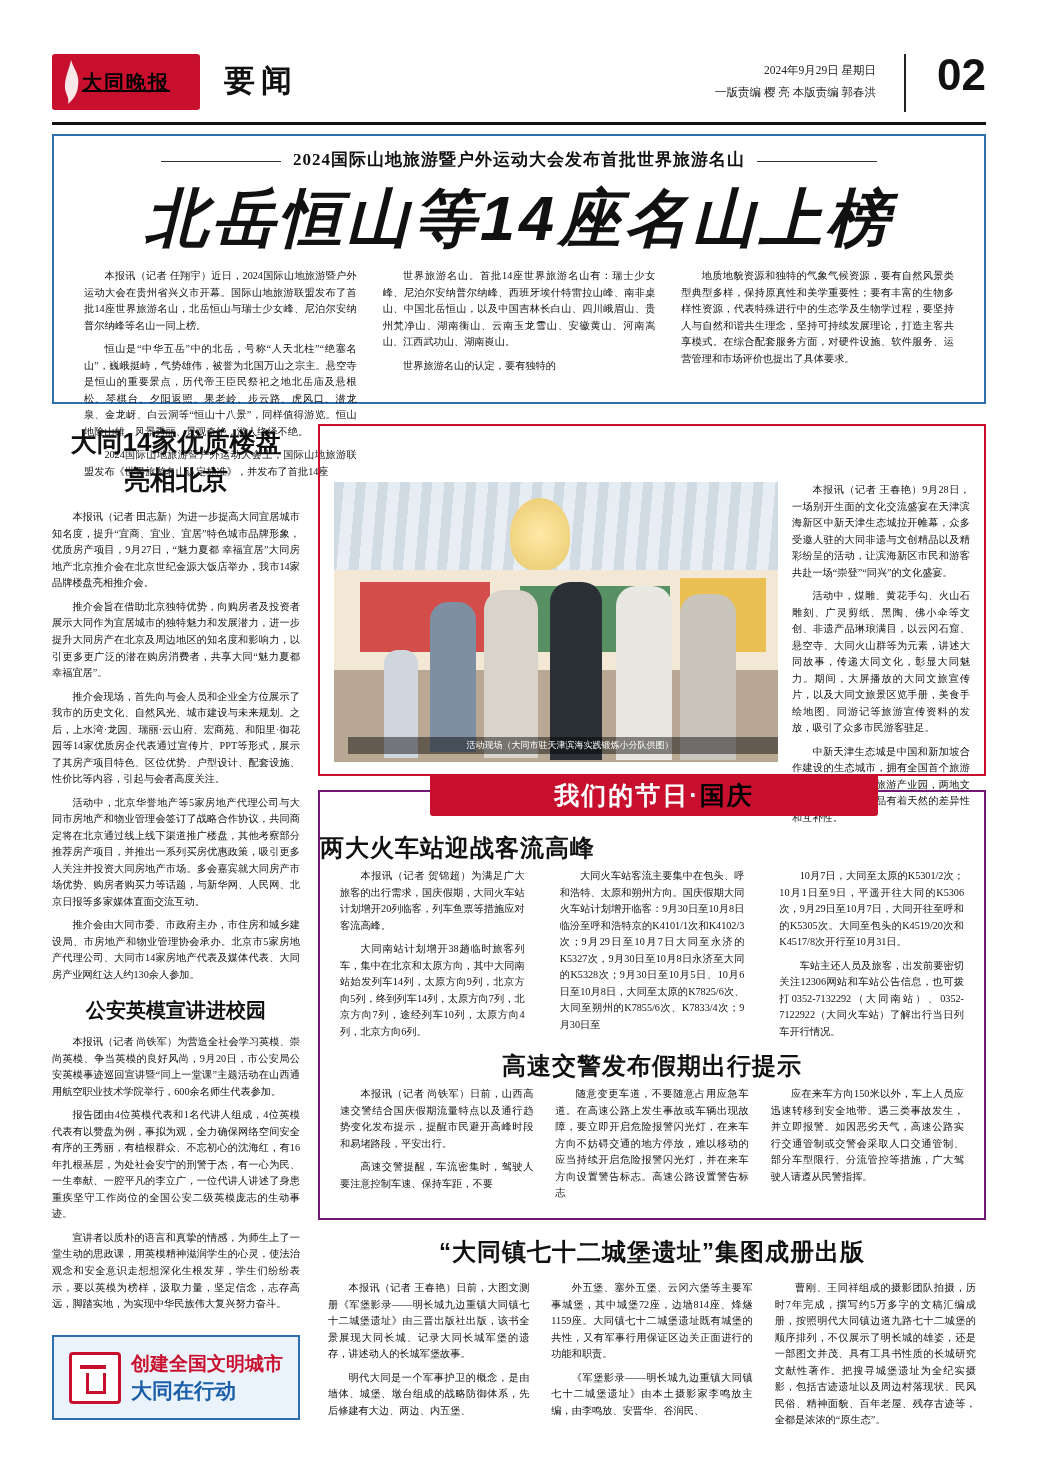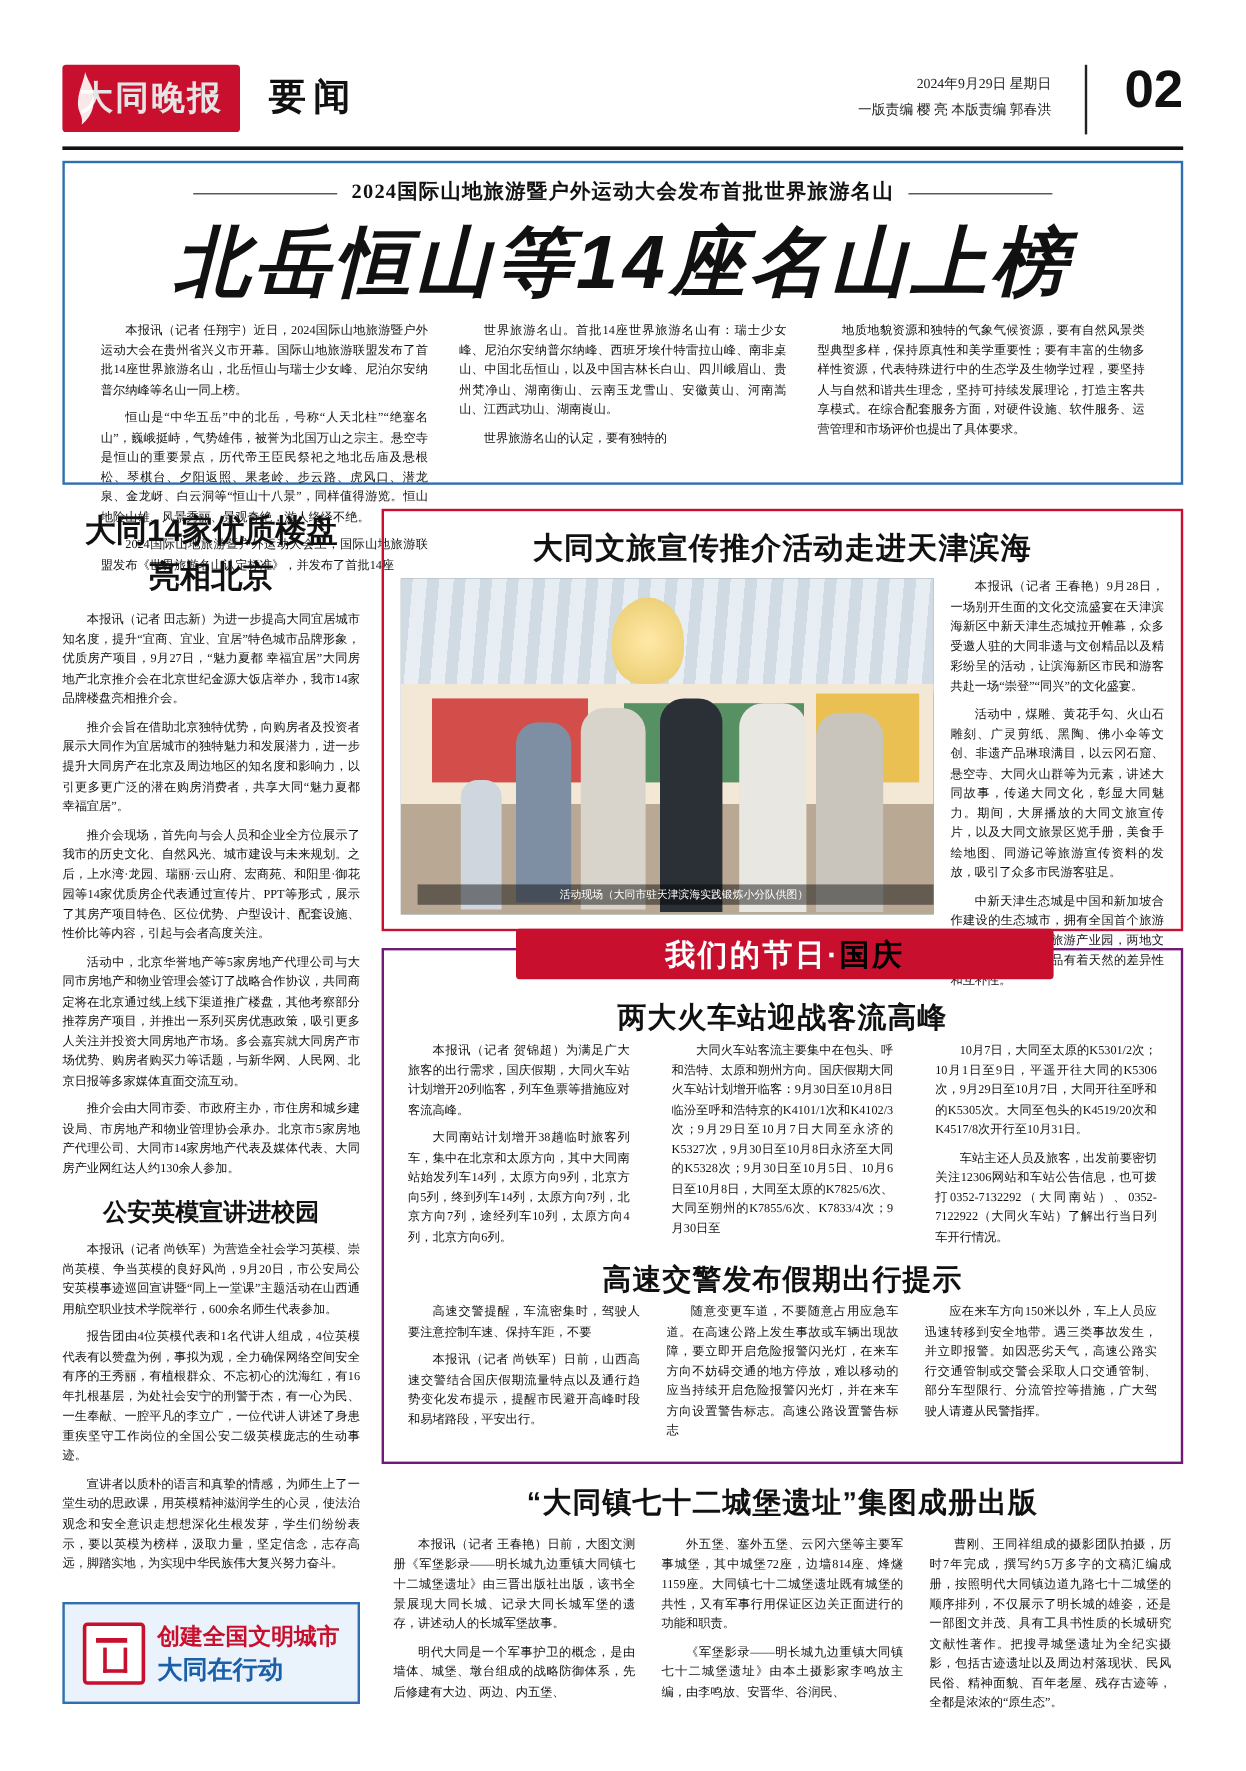--- a/index.html
+++ b/index.html
@@ -9,21 +9,21 @@
     font-family:"Liberation Serif", serif;
     color:#111;
     -webkit-font-smoothing:antialiased;
   }
   .page{position:relative;width:1038px;height:1476px;box-sizing:border-box;padding:0;}
 
   
   .masthead{position:absolute;left:52px;top:54px;width:934px;height:66px;}
   .logo{position:absolute;left:0;top:0;width:148px;height:56px;background:#c8102e;border-radius:3px;
         display:flex;align-items:center;justify-content:center;}
-  .logo-text{color:#e5e5e5;font-family:"Liberation Serif",serif;font-weight:bold;font-size:28px;letter-spacing:2px;}
+  .logo-text{color:#000000;font-family:"Liberation Serif",serif;font-weight:bold;font-size:20px;letter-spacing:2px;text-decoration:underline;}
   .logo-flame{position:absolute;left:8px;top:6px;width:22px;height:44px;}
   .section-name{position:absolute;left:172px;top:6px;font-size:31px;font-weight:bold;letter-spacing:6px;
         font-family:"Liberation Sans",sans-serif;}
   .date-line{position:absolute;right:110px;top:6px;text-align:right;font-size:11.5px;color:#222;line-height:1.9;}
   .page-num{position:absolute;right:0;top:-4px;font-size:44px;font-weight:bold;font-family:"Liberation Sans",sans-serif;}
   .vrule{position:absolute;right:80px;top:0px;width:2px;height:58px;background:#222;}
   .rule-thick{position:absolute;left:52px;top:122px;width:934px;height:3px;background:#111;}
 
   
   .lead{position:absolute;left:52px;top:134px;width:934px;height:270px;border:2px solid #2f6fb0;box-sizing:border-box;}
@@ -79,21 +79,21 @@
   .figE{position:absolute;left:346px;top:112px;width:56px;height:166px;background:#c9c5bd;border-radius:20px 20px 0 0;}
   .figF{position:absolute;left:50px;top:168px;width:34px;height:108px;background:#cfd6de;border-radius:14px 14px 0 0;}
   .lamp{position:absolute;left:176px;top:16px;width:60px;height:72px;background:radial-gradient(circle,#ffe9a8,#e8c96a);border-radius:50% 50% 40% 40%;}
 
   
   .holiday{position:absolute;left:318px;top:790px;width:668px;height:430px;border:2px solid #701a75;box-sizing:border-box;}
   .holiday-banner{position:absolute;left:110px;top:-18px;width:448px;height:42px;background:#c8102e;border-radius:3px;
         display:flex;align-items:center;justify-content:center;}
   .holiday-banner span{color:#fff;font-size:25px;font-weight:bold;font-family:"Liberation Sans",sans-serif;letter-spacing:2px;}
   .holiday-banner .gold{color:#000000;}
-  .h-title{position:absolute;left:0;right:0;top:40px;text-align:center;font-size:24px;font-weight:bold;
+  .h-title{position:absolute;left:0;right:0;top:40px;font-size:24px;font-weight:bold;
         font-family:"Liberation Sans",sans-serif;letter-spacing:1px;}
   .h-cols{position:absolute;left:20px;right:20px;top:76px;display:flex;gap:35px;}
   .h-cols .col{flex:1;font-size:10.2px;line-height:1.62;text-align:justify;}
   .h-cols p{margin:0 0 7px 0;text-indent:2em;}
   .h-title2{position:absolute;left:0;right:0;top:258px;text-align:center;font-size:24px;font-weight:bold;
         font-family:"Liberation Sans",sans-serif;letter-spacing:1px;}
   .h-cols2{position:absolute;left:20px;right:20px;top:294px;display:flex;gap:22px;}
   .h-cols2 .col{flex:1;font-size:10.2px;line-height:1.62;text-align:justify;}
   .h-cols2 p{margin:0 0 7px 0;text-indent:2em;}
 
@@ -169,21 +169,20 @@
 
   <div class="ad">
     <div class="ad-emblem"></div>
     <div>
       <div class="ad-t1">创建全国文明城市</div>
       <div class="ad-t2">大同在行动</div>
     </div>
   </div>
 
   <div class="feature">
-    <div class="feature-title">大同文旅宣传推介活动走进天津滨海</div>
     <div class="photo">
       <div class="sky"></div>
         <div class="ceiling"></div>
       <div class="lamp"></div>
       <div class="booth"></div>
       <div class="banner-red"></div>
         <div class="banner-green"></div>
         <div class="banner-yellow"></div>
       <div class="floor"></div>
       <div class="figF"></div>
@@ -216,22 +215,22 @@
         <p>大同火车站客流主要集中在包头、呼和浩特、太原和朔州方向。国庆假期大同火车站计划增开临客：9月30日至10月8日临汾至呼和浩特京的K4101/1次和K4102/3次；9月29日至10月7日大同至永济的K5327次，9月30日至10月8日永济至大同的K5328次；9月30日至10月5日、10月6日至10月8日，大同至太原的K7825/6次、大同至朔州的K7855/6次、K7833/4次；9月30日至</p>
       </div>
       <div class="col">
         <p>10月7日，大同至太原的K5301/2次；10月1日至9日，平遥开往大同的K5306次，9月29日至10月7日，大同开往至呼和的K5305次。大同至包头的K4519/20次和K4517/8次开行至10月31日。</p>
         <p>车站主还人员及旅客，出发前要密切关注12306网站和车站公告信息，也可拨打0352-7132292（大同南站）、0352-7122922（大同火车站）了解出行当日列车开行情况。</p>
       </div>
     </div>
     <div class="h-title2">高速交警发布假期出行提示</div>
     <div class="h-cols2">
       <div class="col">
+        <p>本报讯（记者 尚铁军）日前，山西高速交警结合国庆假期流量特点以及通行趋势变化发布提示，提醒市民避开高峰时段和易堵路段，平安出行。</p>
         <p>高速交警提醒，车流密集时，驾驶人要注意控制车速、保持车距，不要</p>
-        <p>本报讯（记者 尚铁军）日前，山西高速交警结合国庆假期流量特点以及通行趋势变化发布提示，提醒市民避开高峰时段和易堵路段，平安出行。</p>
       </div>
       <div class="col">
         <p>随意变更车道，不要随意占用应急车道。在高速公路上发生事故或车辆出现故障，要立即开启危险报警闪光灯，在来车方向不妨碍交通的地方停放，难以移动的应当持续开启危险报警闪光灯，并在来车方向设置警告标志。高速公路设置警告标志</p>
       </div>
       <div class="col">
         <p>应在来车方向150米以外，车上人员应迅速转移到安全地带。遇三类事故发生，并立即报警。如因恶劣天气，高速公路实行交通管制或交警会采取人口交通管制、部分车型限行、分流管控等措施，广大驾驶人请遵从民警指挥。</p>
       </div>
     </div>
   </div>
 

